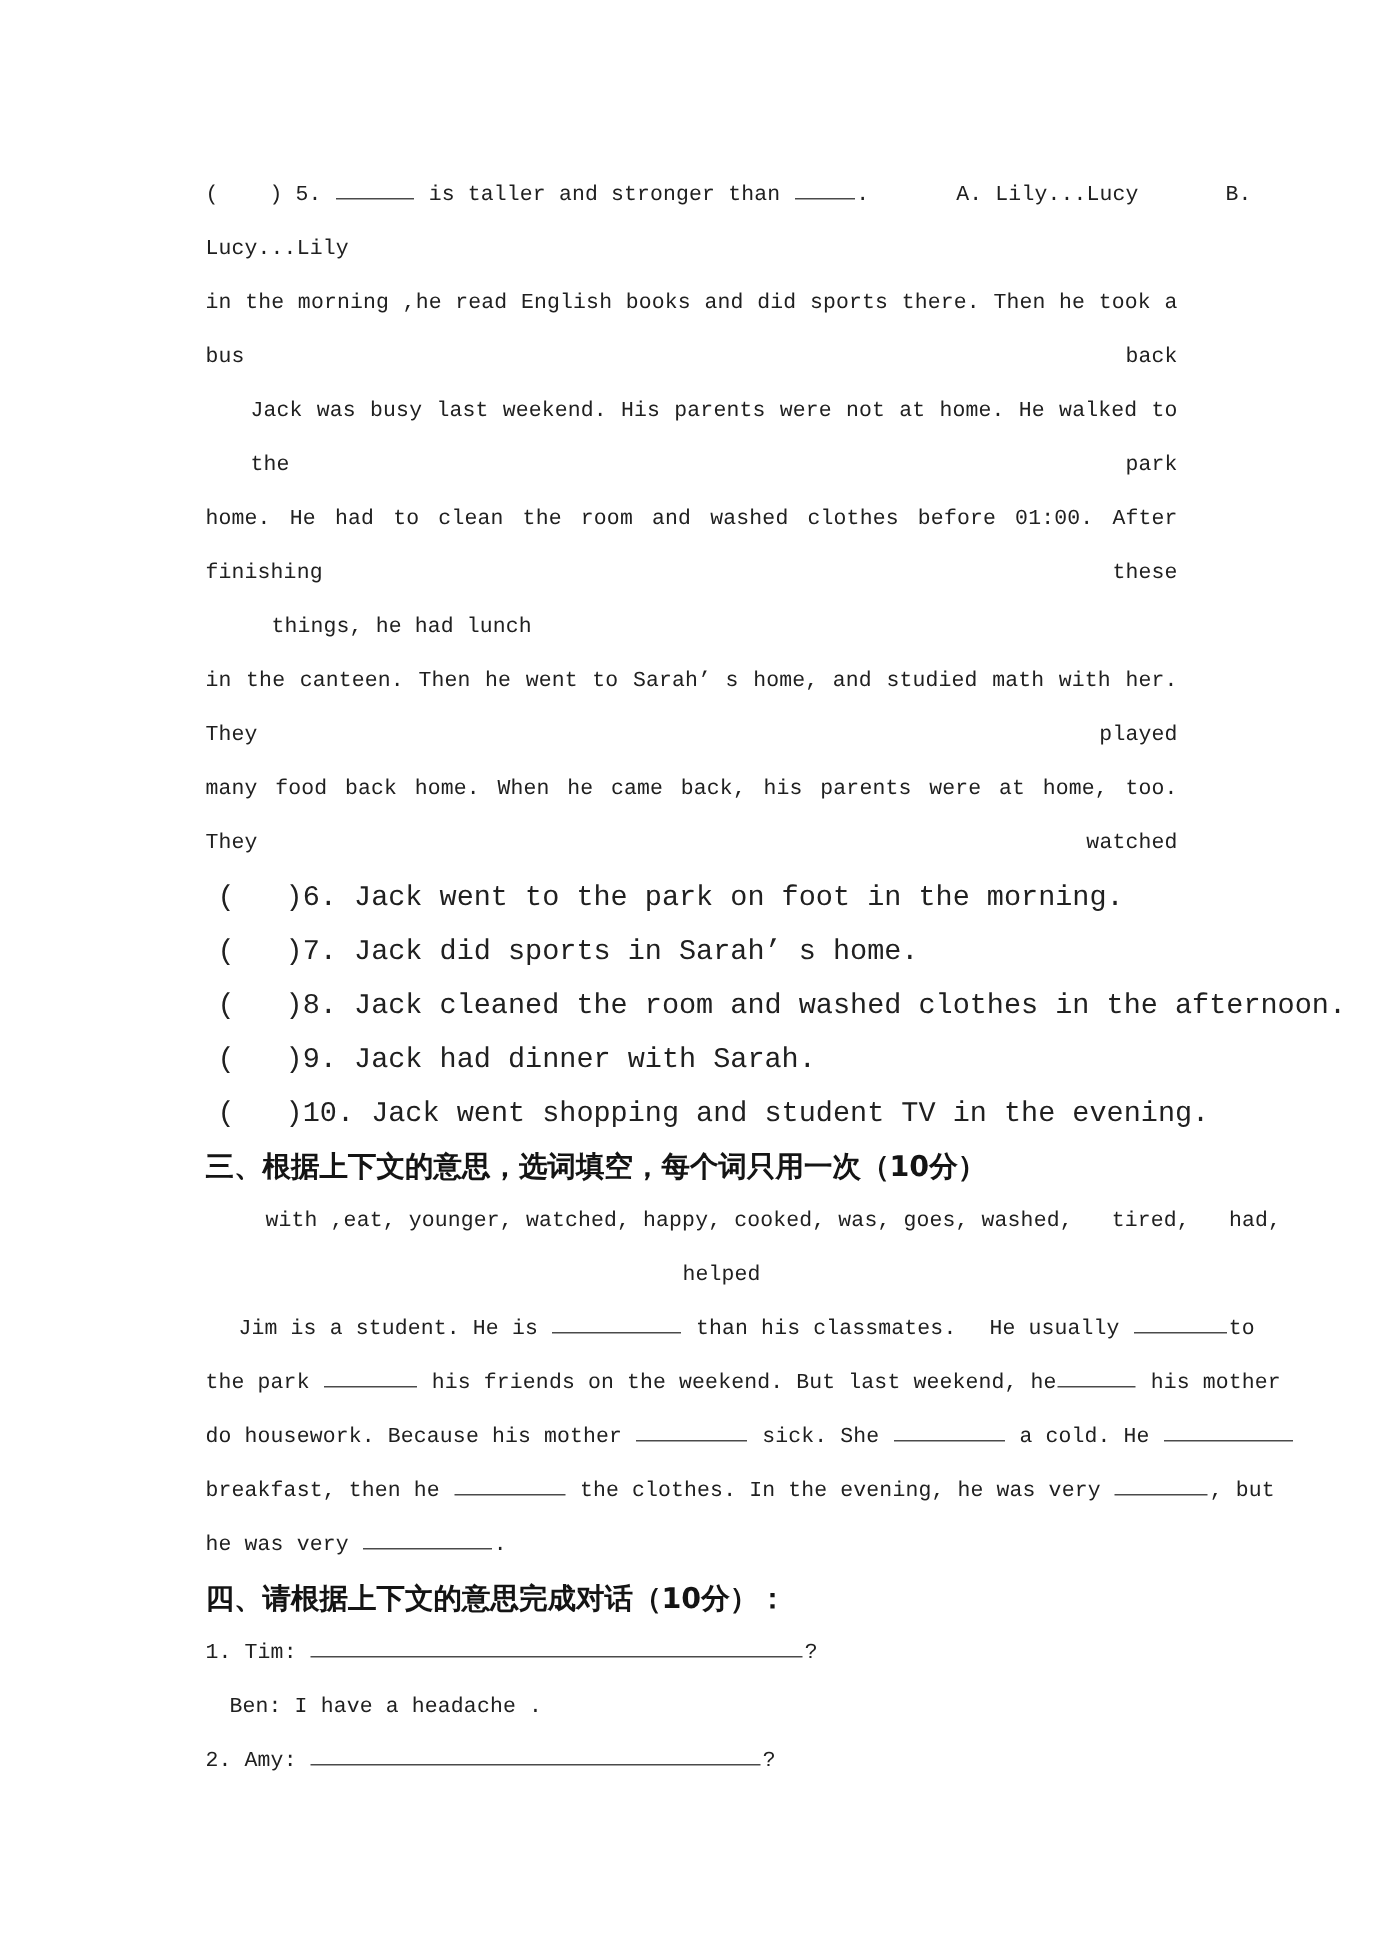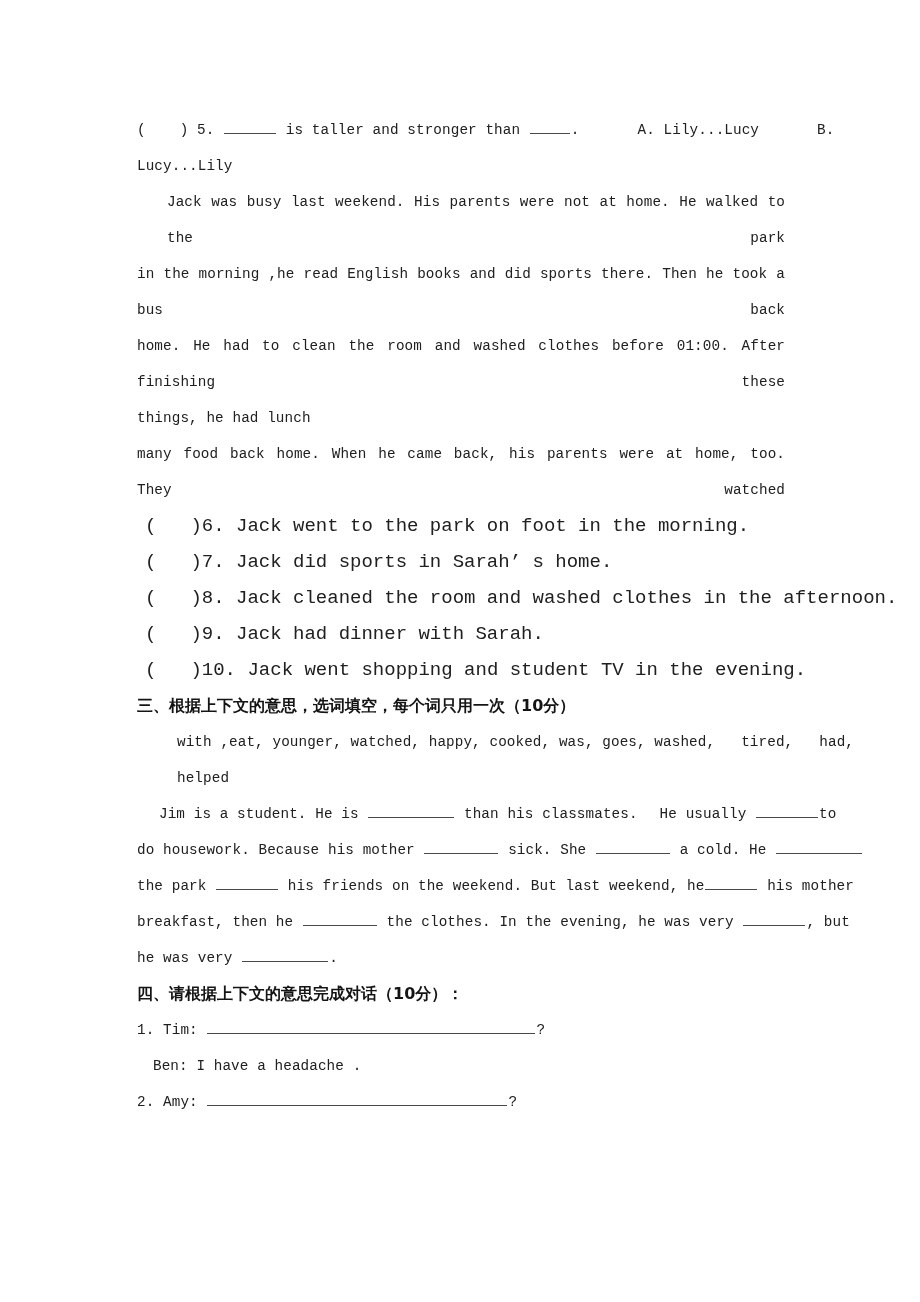--- a/index.html
+++ b/index.html
@@ -39,32 +39,33 @@
     letter-spacing: 0.1px;
   }
   .just {
     text-align: justify;
     text-align-last: justify;
     white-space: normal;
   }
   .nojust {
     text-align: left;
     white-space: normal;
+    margin-left: 44px;
   }
   .cn-head {
     font-family: "DejaVu Sans", sans-serif;
-    font-size: 16px;
+    font-size: 19px;
     font-weight: bold;
     line-height: 36px;
     color: #141414;
     white-space: pre;
   }
   .indent1 { padding-left: 30px; }
   .indent2 { padding-left: 16px; }
-  .indent3 { padding-left: 40px; }
+  .indent3 { padding-left: 40px; text-align: center; }
 
   
   .blank {
     display: inline-block;
     border-bottom: 1px solid #4a4a4a;
     vertical-align: baseline;
     height: 0.82em;
     margin: 0 1px;
   }
   .b-xs { width: 40px; }
@@ -89,41 +90,42 @@
 </style>
 </head>
 <body>
 
 <div class="page">
   <div class="content">
 
     <div class="line"><span>(</span><span class="paren-gap"></span><span>)</span> <span>5.</span> <span class="blank b-sm"></span> <span>is taller and stronger than</span> <span class="blank b-xs"></span><span>.</span><span class="sp-xl"></span><span>A. Lily...Lucy</span><span class="sp-xl"></span><span>B.</span></div>
     <div class="line">Lucy...Lily</div>
 
+    <div class="line just">in the morning ,he read English books and did sports there. Then he took a bus back</div>
     <div class="line just indent1">Jack was busy last weekend. His parents were not at home. He walked to the park</div>
-    <div class="line just">in the morning ,he read English books and did sports there. Then he took a bus back</div>
     <div class="line just">home. He had to clean the room and washed clothes before 01:00. After finishing these</div>
     <div class="line nojust">things,  he had lunch</div>
+    <div class="line just">in the canteen. Then he went to Sarah’ s home, and studied math with her. They played</div>
     <div class="line just">many food back home. When he came back, his parents were at home, too. They watched</div>
 
     <div class="tf-row"><span>(</span><span class="paren-gap"></span><span>)</span><span>6.</span> <span>Jack went to the park on foot in the morning.</span></div>
     <div class="tf-row"><span>(</span><span class="paren-gap"></span><span>)</span><span>7.</span> <span>Jack did sports in Sarah’ s home.</span></div>
     <div class="tf-row"><span>(</span><span class="paren-gap"></span><span>)</span><span>8.</span> <span>Jack cleaned the room and washed clothes in the afternoon.</span></div>
     <div class="tf-row"><span>(</span><span class="paren-gap"></span><span>)</span><span>9.</span> <span>Jack had dinner with Sarah.</span></div>
     <div class="tf-row"><span>(</span><span class="paren-gap"></span><span>)</span><span>10.</span> <span>Jack went shopping and student TV in the evening.</span></div>
 
     <div class="cn-head">三、根据上下文的意思，选词填空，每个词只用一次（10分）</div>
     <div class="line indent3">with ,eat, younger, watched, happy, cooked, was, goes, washed,   tired,   had,</div>
     <div class="line indent3">helped</div>
 
     <div class="line"><span class="sp-m"></span><span>Jim is a student. He is</span> <span class="blank b-xl"></span> <span>than his classmates.</span><span class="sp-m"></span><span>He usually</span> <span class="blank b-md"></span><span>to</span></div>
 
+    <div class="line"><span>the park</span> <span class="blank b-md"></span> <span>his friends on the weekend. But last weekend, he</span><span class="blank b-sm"></span> <span>his mother</span></div>
+
     <div class="line"><span>do housework. Because his mother</span> <span class="blank b-lg"></span> <span>sick. She</span> <span class="blank b-lg"></span> <span>a cold. He</span> <span class="blank b-xl"></span></div>
-
-    <div class="line"><span>the park</span> <span class="blank b-md"></span> <span>his friends on the weekend. But last weekend, he</span><span class="blank b-sm"></span> <span>his mother</span></div>
 
     <div class="line"><span>breakfast, then he</span> <span class="blank b-lg"></span> <span>the clothes. In the evening, he was very</span> <span class="blank b-md"></span><span>, but</span></div>
 
     <div class="line"><span>he was very</span> <span class="blank b-xl"></span><span>.</span></div>
 
     <div class="cn-head">四、请根据上下文的意思完成对话（10分）：</div>
 
     <div class="line"><span>1.</span> <span>Tim:</span> <span class="blank b-dlg"></span><span>?</span></div>
     <div class="line indent2"><span>Ben:</span> <span>I have a headache .</span></div>
 

